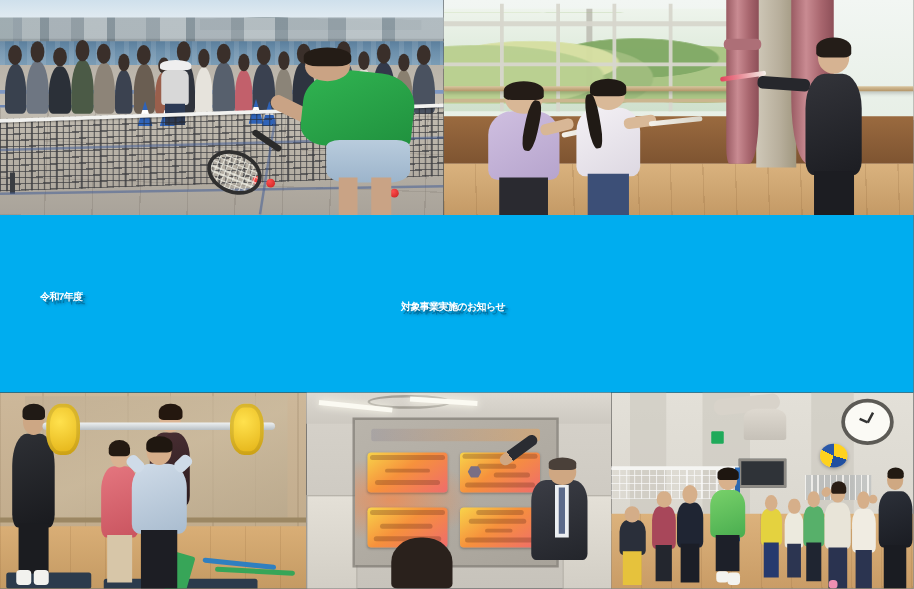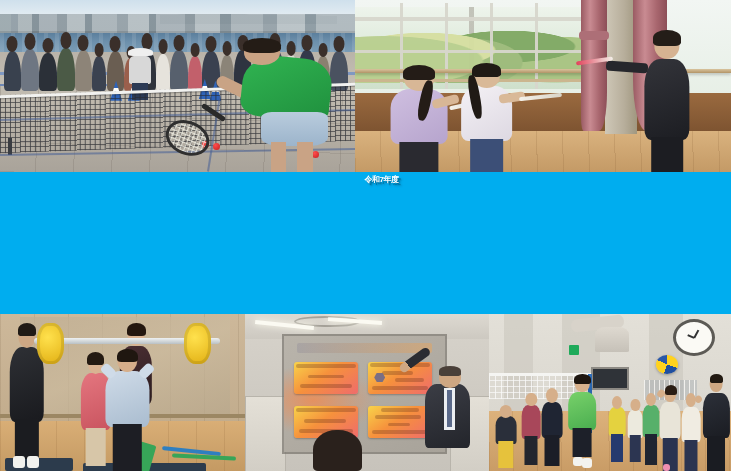--- a/index.html
+++ b/index.html
@@ -243,21 +243,21 @@
                  repeating-linear-gradient(0deg,rgba(250,250,250,.70) 0 1px,transparent 1px 6px);}
   .vb-net-top{position:absolute;left:0;top:37.5%;width:42%;height:3px;background:#f5f5f2;}
   .vb-ball{position:absolute;left:69%;top:26%;width:9%;height:12%;border-radius:50%;
       background:conic-gradient(#ffd21e 0 30%,#1f4fa0 30% 55%,#ffd21e 55% 82%,#2a58a8 82% 100%);
       box-shadow:0 1px 3px rgba(0,0,0,.3);}
   .vb-hedge{position:absolute;left:64%;top:42%;width:22%;height:13%;
       background:repeating-linear-gradient(90deg,rgba(255,255,255,.6) 0 1px,rgba(150,160,170,.35) 1px 5px);}
 
   
   #banner{position:absolute;left:0;top:172px;width:731px;height:142px;
-      box-sizing:border-box;display:flex;flex-direction:row;justify-content:center;
+      box-sizing:border-box;display:flex;flex-direction:column;justify-content:center;
       padding:4px 0 6px 0;}
   .bline{color:#fff;font-weight:bold;letter-spacing:-.5px;white-space:nowrap;
       text-shadow:2px 2px 0 rgba(0,90,130,.55),3px 3px 2px rgba(0,60,95,.35);
       line-height:1.04;}
   #bline1{font-size:29px;padding-left:32px;}
   #bline2{font-size:29px;padding-left:14px;}
   #bline3{font-size:29px;text-align:center;padding-right:6px;}
 </style>
 </head>
 <body>
@@ -388,20 +388,21 @@
           <div class="fig-legs" style="top:76%;width:60%;height:24%;background:#1c1d22;"></div>
           <div style="position:absolute;left:-66%;top:24%;width:80%;height:7%;background:#26272c;border-radius:4px;transform:rotate(4deg);"></div>
           <div class="baton baton-red" style="left:-124%;top:22%;width:70%;transform:rotate(-8deg);"></div>
         </div>
       </div>
     </div>
   </div>
 
   <div id="banner" style="background:#00ADEF;">
     <div class="bline" id="bline1" style="font-size: 8px;">令和7年度</div>
+    <div class="bline" id="bline3" style="font-size: 8px;">対象事業実施のお知らせ</div>
   </div>
 
   <div class="row" id="row-bottom">
 
     <div class="photo" id="photo-weights" title="ウエイトリフティング体験">
       <div class="ph-layer">
         <div class="gym-wall"></div>
         <div class="gym-mirror"></div>
         <div class="gym-barre"></div>
         <div class="gym-floor"></div>

